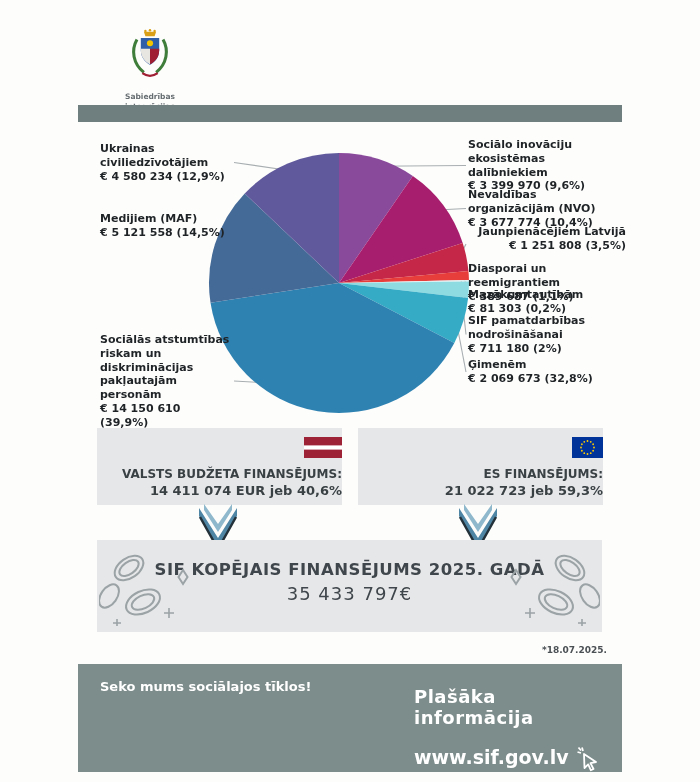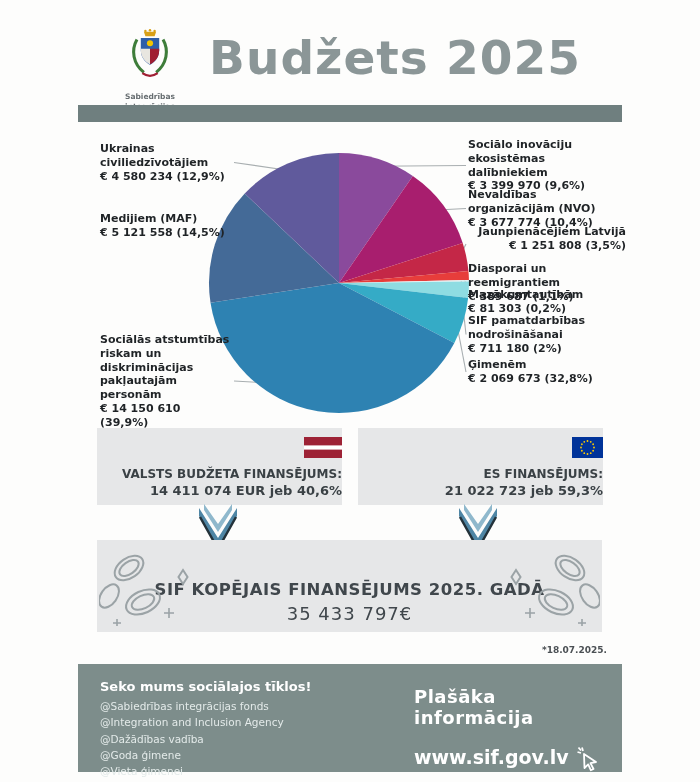--- a/index.html
+++ b/index.html
@@ -22,21 +22,21 @@
             text-align:right;color:#3a4145;}
   .fund-box.state{left:97px;} .fund-box.eu{left:358px;}
   .flag{margin-top:9px;display:inline-block;}
   .fund-label{font-size:12px;font-weight:700;margin-top:5px;}
   .fund-value{font-size:13px;font-weight:700;margin-top:2px;}
   .arrow{position:absolute;top:502px;width:52px;height:50px;}
   .arrow.a1{left:192px;} .arrow.a2{left:452px;}
   
   .total-band{position:absolute;left:97px;top:540px;width:505px;height:92px;background:var(--panel,#e6e7e8);
               text-align:center;color:#40474c;}
-  .band-line1{padding-top:40px;font-size:16.5px;font-weight:700;letter-spacing:0.5px;}
+  .band-line1{padding-top:20px;font-size:16.5px;font-weight:700;letter-spacing:0.5px;}
   .band-line2{font-size:18px;font-weight:400;margin-top:4px;letter-spacing:1px;}
   .coins{position:absolute;top:6px;} .coins.left{left:2px;} .coins.right{right:2px;}
   .date-note{position:absolute;left:480px;top:645px;width:127px;text-align:right;
              font-size:9px;font-weight:700;color:#4b5054;}
   
   .footer{position:absolute;left:78px;top:664px;width:544px;height:108px;background:var(--footer,#7d8d8b);color:#fff;}
   .follow{position:absolute;left:22px;top:15px;}
   .follow-title{font-size:13px;font-weight:700;}
   .handles{margin-top:4px;font-size:10.5px;line-height:1.55;color:#e3eae9;}
   .info{position:absolute;left:336px;top:22px;width:202px;}
@@ -58,21 +58,20 @@
       <path d="M18,26 h12 v20.5 c-2,-1.4 -12,-6.5 -12,-18.5 z" fill="#e8e6e0"></path>
       <path d="M30,26 h12 v2 c0,12 -9,17 -12,18.5 z" fill="#a01f33"></path>
       <circle cx="30" cy="19" r="4" fill="#f4c400"></circle>
       <path d="M13,14 C5,28 8,46 22,57" stroke="#3e7d3a" stroke-width="4" fill="none"></path>
       <path d="M47,14 C55,28 52,46 38,57" stroke="#3e7d3a" stroke-width="4" fill="none"></path>
       <path d="M20,58 q10,7 20,0" stroke="#a01f33" stroke-width="3" fill="none"></path>
     </svg>
     <div class="logo-caption">Sabiedrības integrācijas
 fonds</div>
   </div>
-  <div class="title">Budžets 2025</div>
   <div class="bar"></div>
 
   <div class="chart">
     <svg class="plot" id="pie-svg" width="700" height="312" viewBox="0 0 700 312">
         <line x1="290.8" y1="48.7" x2="234" y2="40.5" stroke="#a8aeb0" stroke-width="1.1"></line>
         <line x1="222.4" y1="124.5" x2="234" y2="104.0" stroke="#a8aeb0" stroke-width="1.1"></line>
         <line x1="268.9" y1="261.1" x2="234" y2="259.0" stroke="#a8aeb0" stroke-width="1.1"></line>
         <line x1="455.8" y1="196.8" x2="466" y2="250.0" stroke="#a8aeb0" stroke-width="1.1"></line>
         <line x1="461.0" y1="167.3" x2="466" y2="212.5" stroke="#a8aeb0" stroke-width="1.1"></line>
         <line x1="461.2" y1="158.9" x2="466" y2="180.0" stroke="#a8aeb0" stroke-width="1.1"></line>
@@ -191,27 +190,20 @@
     </svg>
     <div class="band-line1">SIF KOPĒJAIS FINANSĒJUMS 2025. GADĀ</div>
     <div class="band-line2">35 433 797€</div>
   </div>
 
   <div class="date-note">*18.07.2025.</div>
 
   <div class="footer">
     <div class="follow">
       <div class="follow-title">Seko mums sociālajos tīklos!</div>
-      <div class="handles" id="handles">
-          <div>@Sabiedrības integrācijas fonds</div>
-          <div>@Integration and Inclusion Agency</div>
-          <div>@Dažādības vadība</div>
-          <div>@Goda ģimene</div>
-          <div>@Vieta ģimenei</div>
-        </div>
     </div>
     <div class="info">
       <div class="info-line1">Plašāka informācija</div>
       <div class="info-line2">
         <span>www.sif.gov.lv</span>
         <svg width="26" height="26" viewBox="0 0 26 26">
           <g stroke="#ffffff" stroke-width="1.8" fill="none">
             <path d="M8,8 L20,16 L14.5,17.2 L17.5,23 L14.8,24.2 L12.2,18.4 L8.5,22 Z" stroke-linejoin="round"></path>
             <path d="M6,1.5 L7,5"></path>
               <path d="M1.5,6 L5,7"></path>

